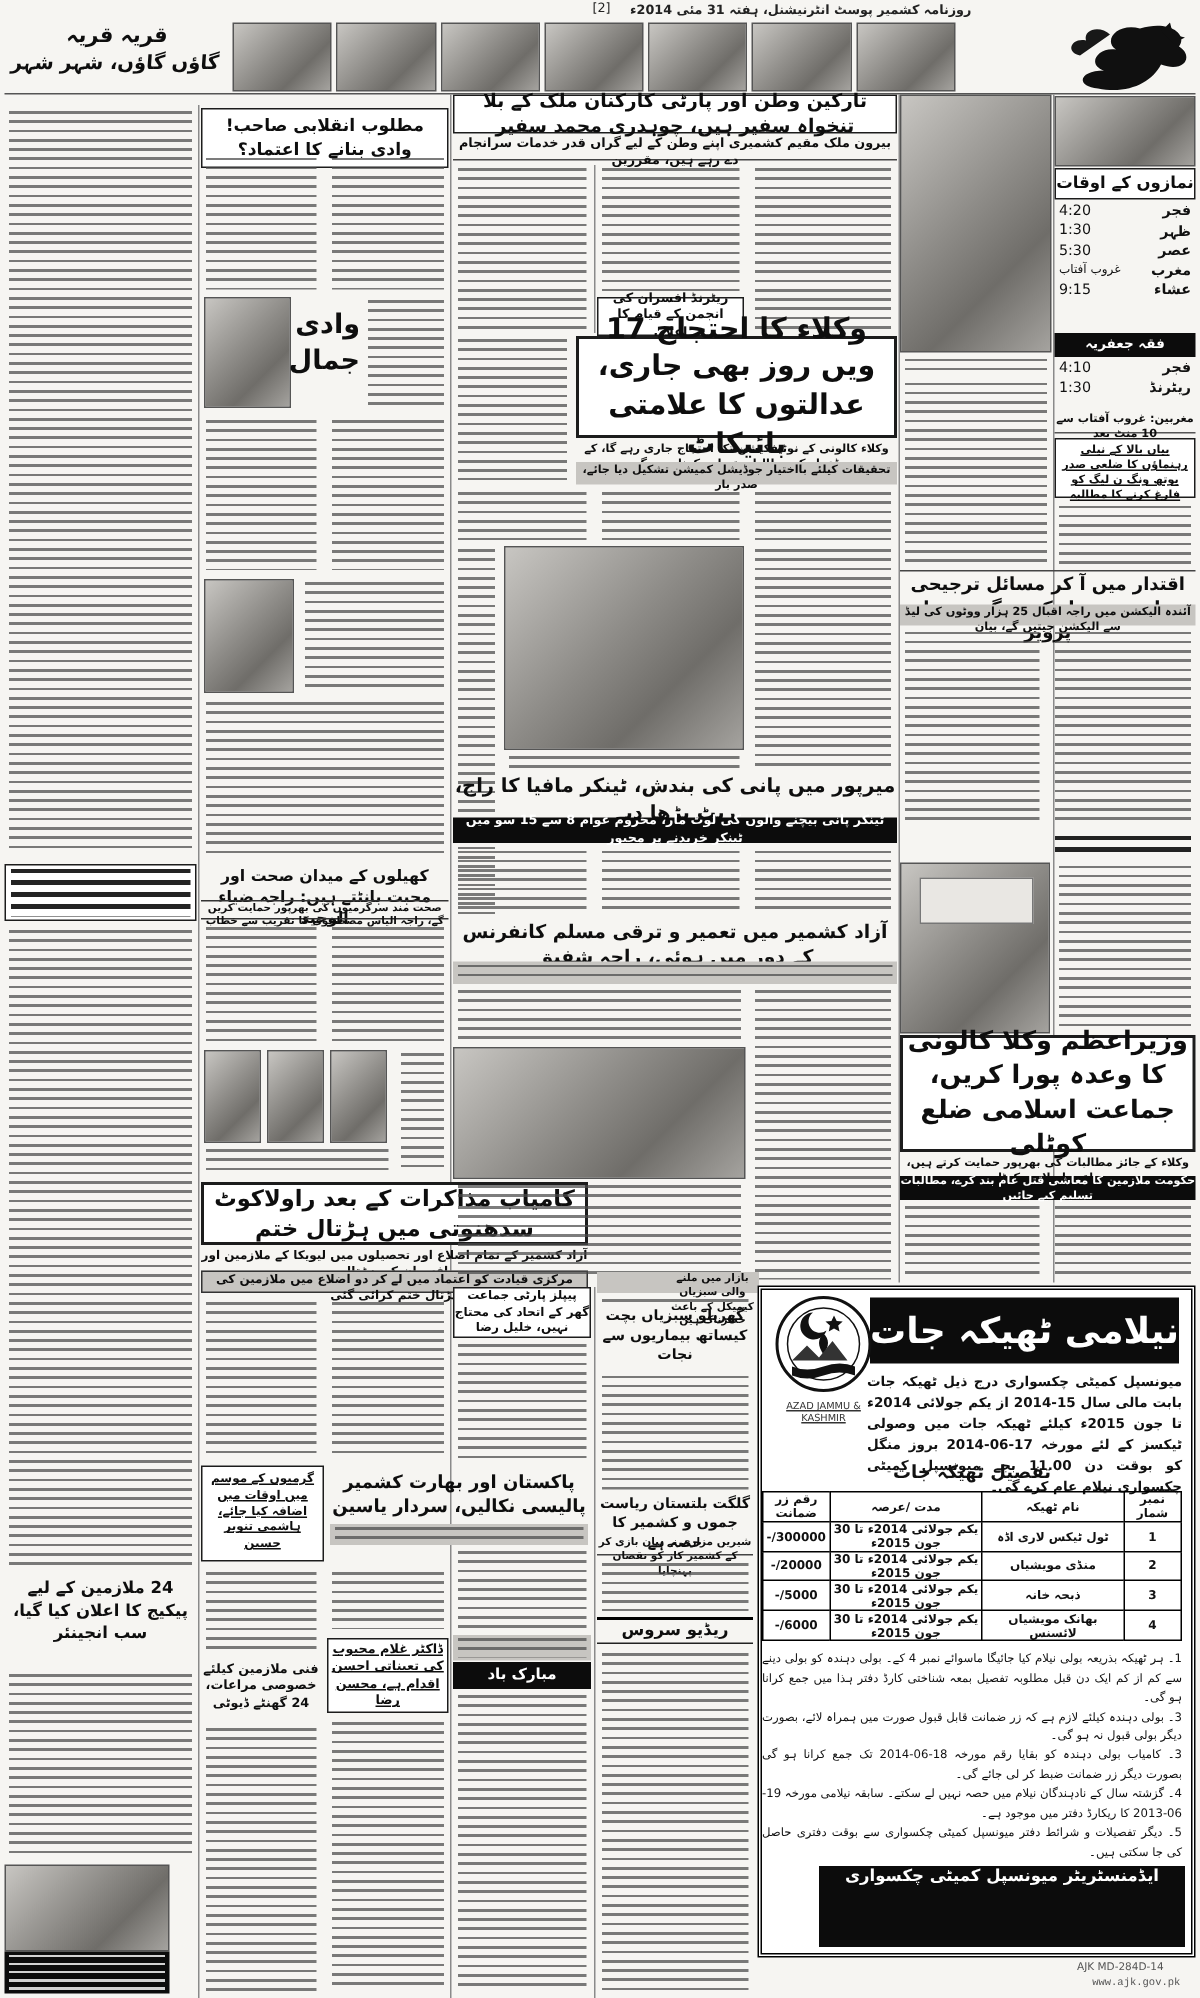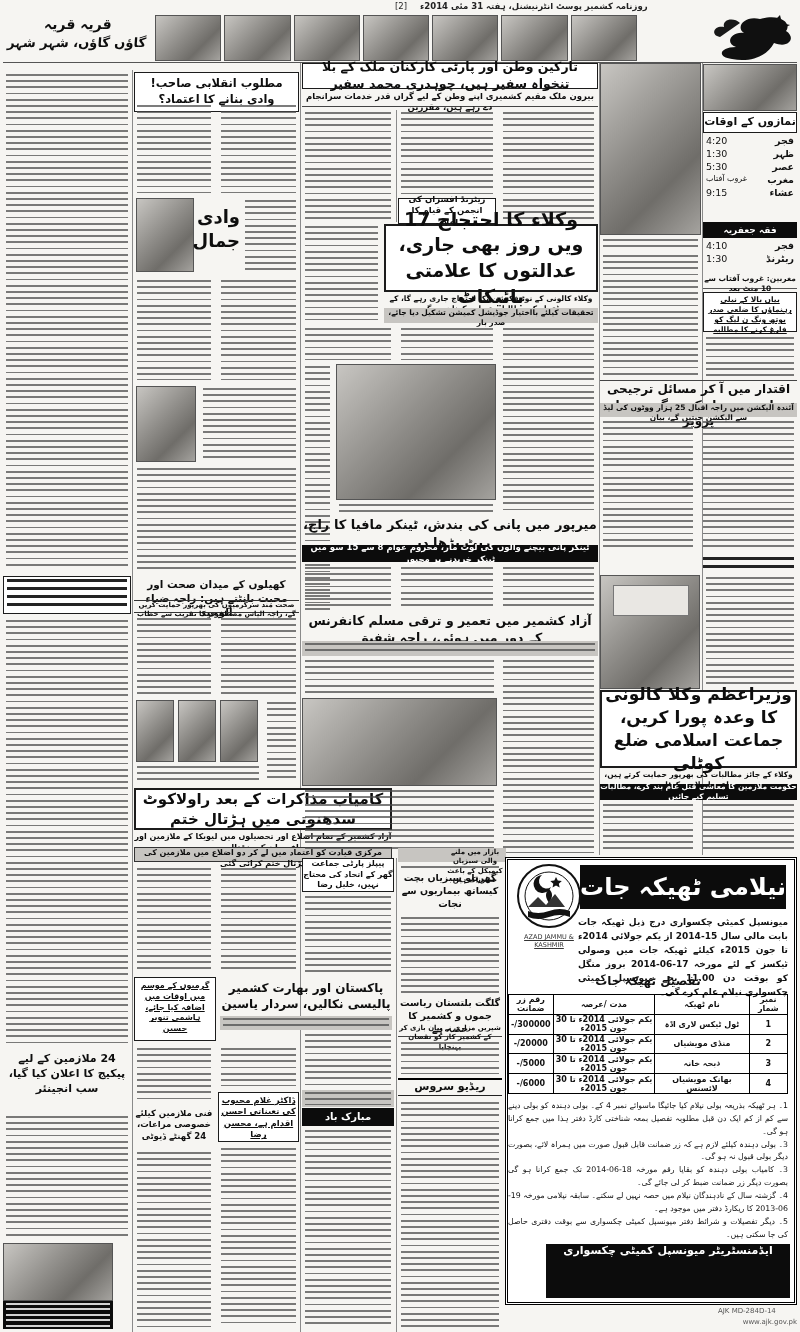--- a/index.html
+++ b/index.html
@@ -283,15 +283,15 @@
       <div>3۔ بولی دہندہ کیلئے لازم ہے کہ زر ضمانت قابل قبول صورت میں ہمراہ لائے، بصورت دیگر بولی قبول نہ ہو گی۔</div>
       <div>3۔ کامیاب بولی دہندہ کو بقایا رقم مورخہ 18-06-2014 تک جمع کرانا ہو گی بصورت دیگر زر ضمانت ضبط کر لی جائے گی۔</div>
       <div>4۔ گزشتہ سال کے نادہندگان نیلام میں حصہ نہیں لے سکتے۔ سابقہ نیلامی مورخہ 19-06-2013 کا ریکارڈ دفتر میں موجود ہے۔</div>
       <div>5۔ دیگر تفصیلات و شرائط دفتر میونسپل کمیٹی چکسواری سے بوقت دفتری حاصل کی جا سکتی ہیں۔</div>
     </div>
     <div style="position:absolute;right:4px;bottom:4px;width:244px;height:54px;background:#0c0c0c;color:#fff;text-align:center;direction:rtl;">
       <div style="font-size:11px;font-weight:bold;">ایڈمنسٹریٹر میونسپل کمیٹی چکسواری</div>
     </div>
   </div>
   <div class="b" style="left:718px;top:1307px;width:79px;height:10px;font-size:7px;color:#555;text-align:left;direction:ltr;">AJK MD-284D-14</div>
-  <div class="b" style="left:718px;top:1318px;width:79px;height:10px;font-size:7px;color:#555;text-align:right;direction:ltr;">www.ajk.gov.pk</div>
+  <div class="b" style="left:718px;top:1318px;width:79px;height:10px;font-size:7px;color:#555;text-align:center;direction:ltr;font-family:Liberation Mono, monospace;">www.ajk.gov.pk</div>
 
 </div>
 
 </body></html>

